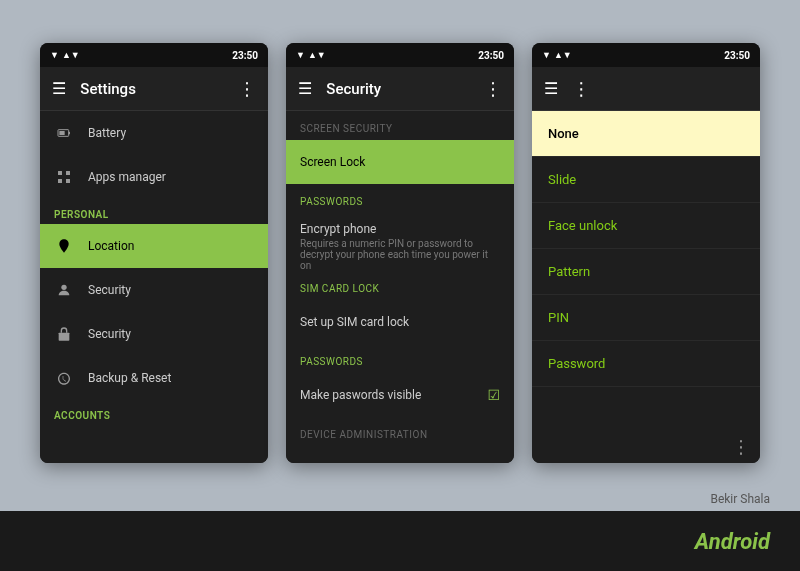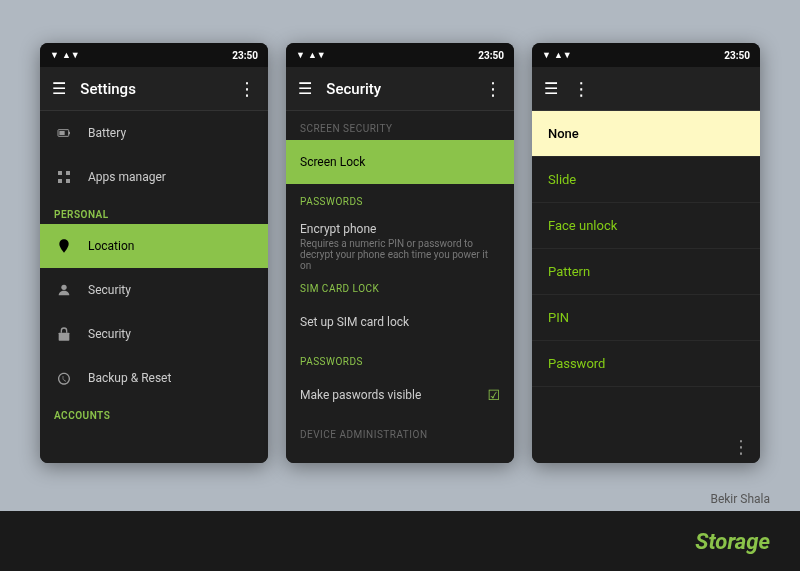--- a/index.html
+++ b/index.html
@@ -382,14 +382,14 @@
     <div style="display:flex;justify-content:flex-end;padding:6px 10px;background:#1e1e1e;flex-shrink:0;">
       <span style="color:#999;font-size:18px;">⋮</span>
     </div>
   </div>
 
 </div>
 
 <div class="branding-author">Bekir Shala</div>
 
 <div class="branding-bar">
-  <span class="brand-android">Storage</span>
+  <span class="brand-android">Android</span>
 </div>
 
 </body></html>

